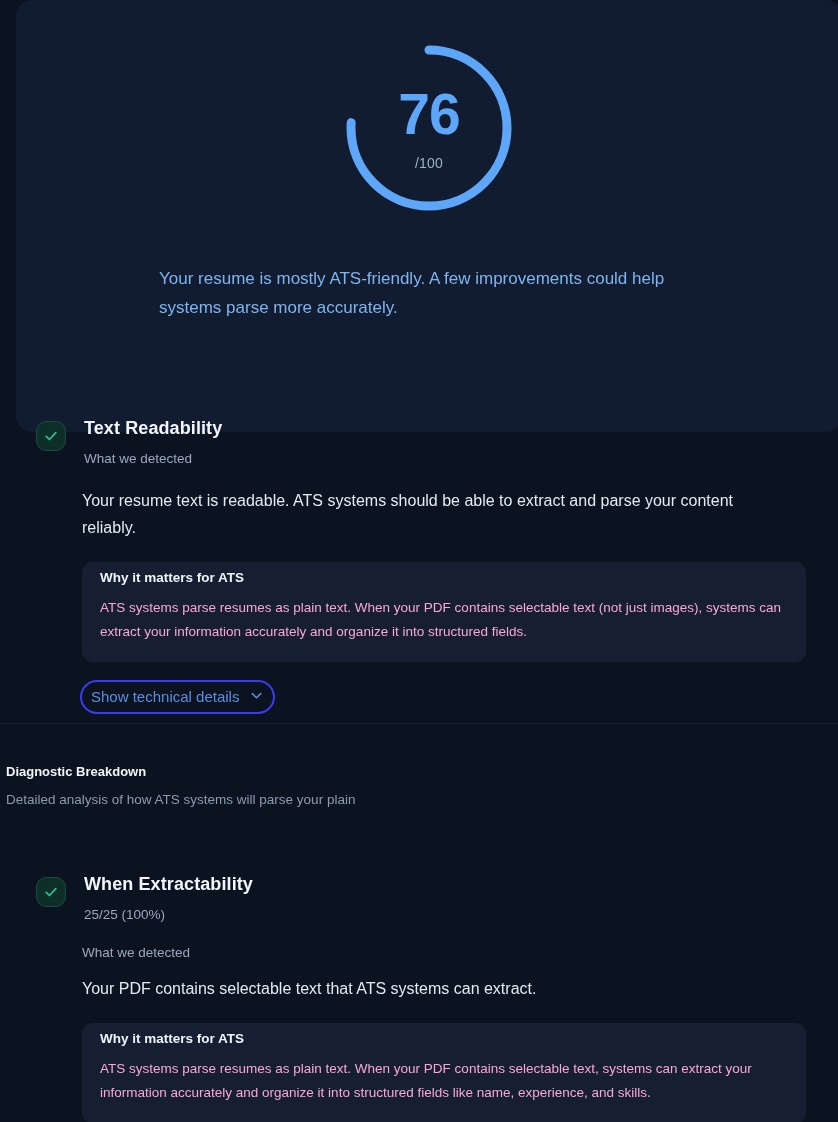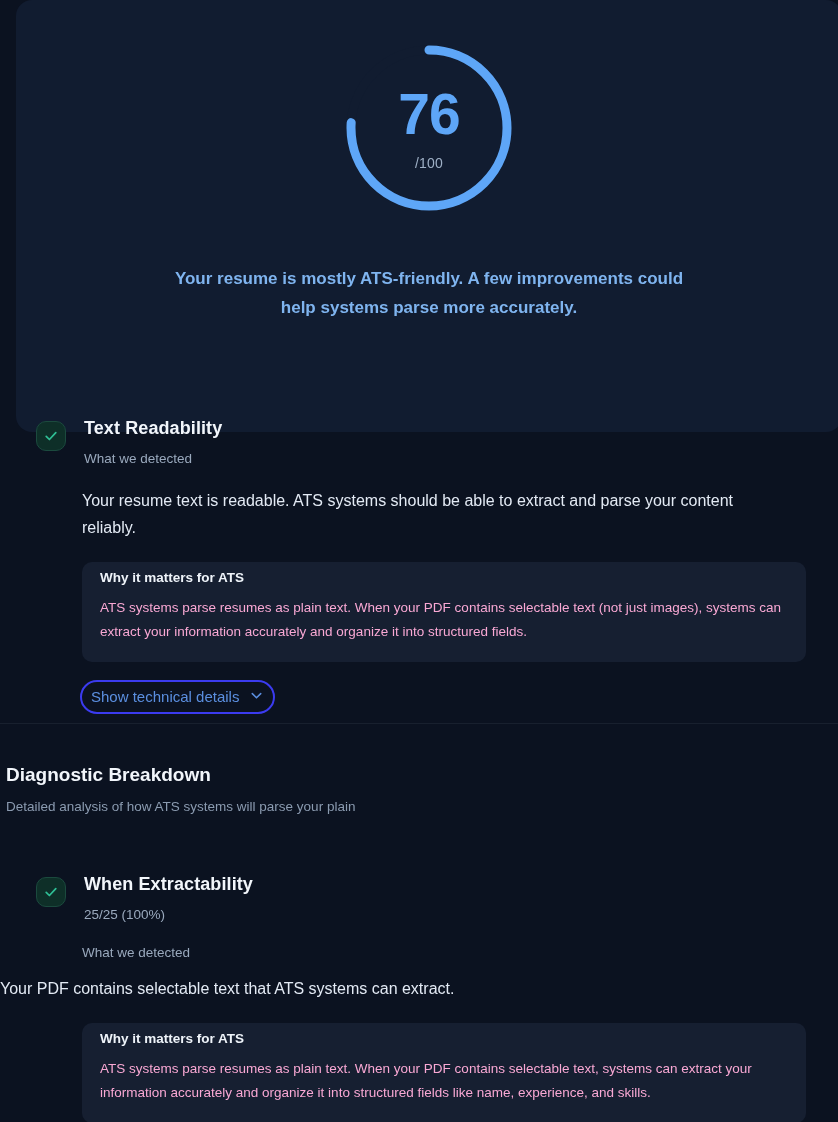--- a/index.html
+++ b/index.html
@@ -68,25 +68,23 @@
     color: #9fb0c6;
     letter-spacing: 0.2px;
   }
 
   .hero-message {
     position: absolute;
     left: 50%;
     transform: translateX(-50%);
     top: 264px;
     width: 540px;
-    text-align: center;
     font-size: 17px;
     line-height: 29px;
     color: #7fb4ef;
-    font-weight: bold;
   }
 
   
   .section {
     position: absolute;
     left: 0;
     width: 838px;
   }
 
   .card-head {
@@ -178,21 +176,21 @@
 
   
   .divider {
     position: absolute;
     left: 0;
     width: 838px;
     height: 1px;
     background: #18202e;
   }
   .diag-title {
-    font-size: 19px;
+    font-size: 13px;
     font-weight: 700;
     color: #f2f6fb;
     line-height: 1.2;
   }
   .diag-sub {
     margin-top: 12px;
     font-size: 13.5px;
     color: #8b9bb0;
     line-height: 1.2;
   }
@@ -269,21 +267,21 @@
         </svg>
       </div>
       <div class="head-text">
         <div class="card-title">When Extractability</div>
         <div class="card-sub">25/25 (100%)</div>
       </div>
     </div>
 
     <div style="padding-left:82px; margin-top:22px;" class="detected-label">What we detected</div>
 
-    <div style="padding-right:58px; margin-top:14px;" class="body-text">Your PDF contains selectable text that ATS systems can extract.</div>
+    <div style="padding-left:82px; padding-right:58px; margin-top:14px;" class="body-text">Your PDF contains selectable text that ATS systems can extract.</div>
 
     <div style="padding-left:82px; padding-right:32px; margin-top:21px;">
       <div class="why-box" style="width:724px;">
         <div class="why-title">Why it matters for ATS</div>
         <div class="why-body">ATS systems parse resumes as plain text. When your PDF contains selectable text, systems can extract your information accurately and organize it into structured fields like name, experience, and skills.</div>
       </div>
     </div>
   </div>
 
 </div>

